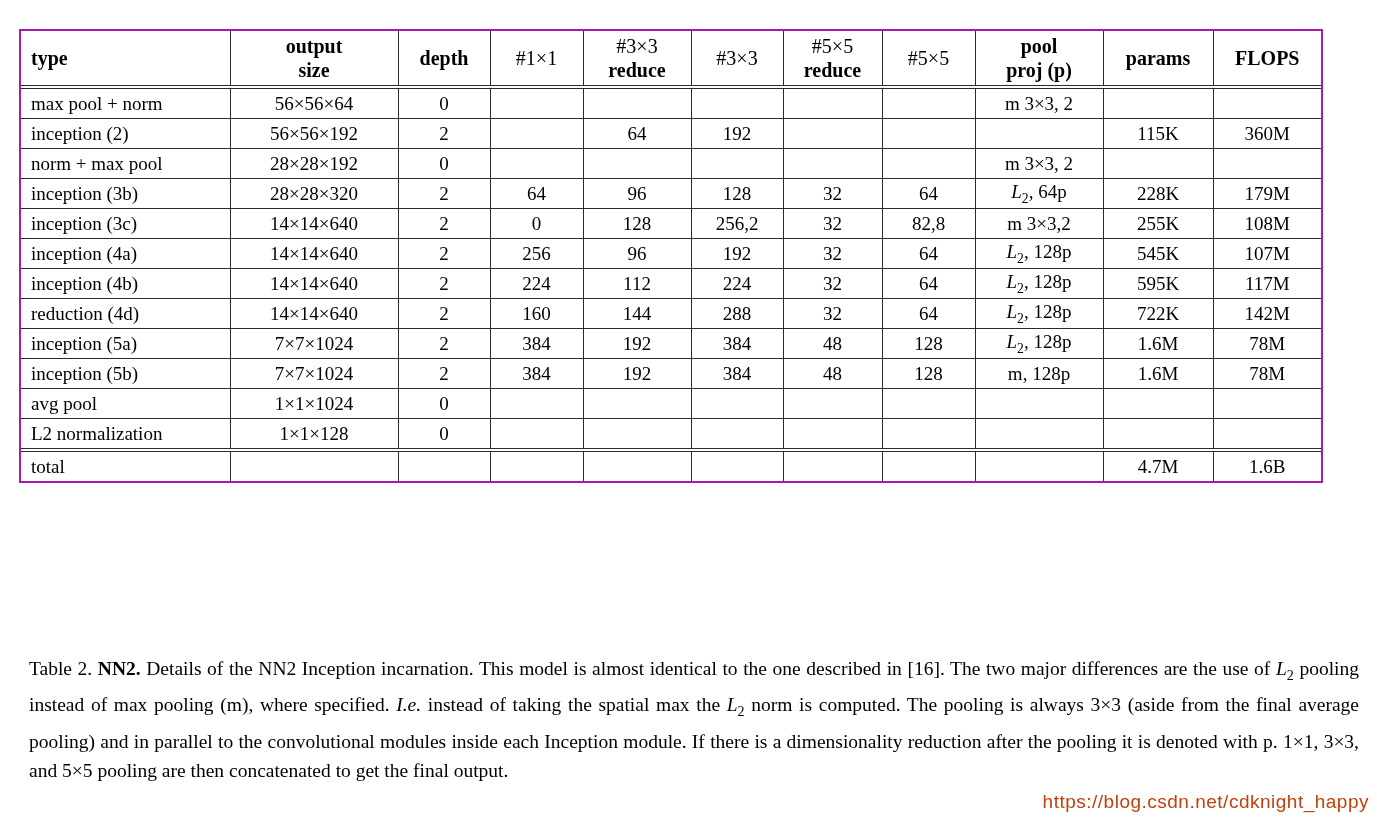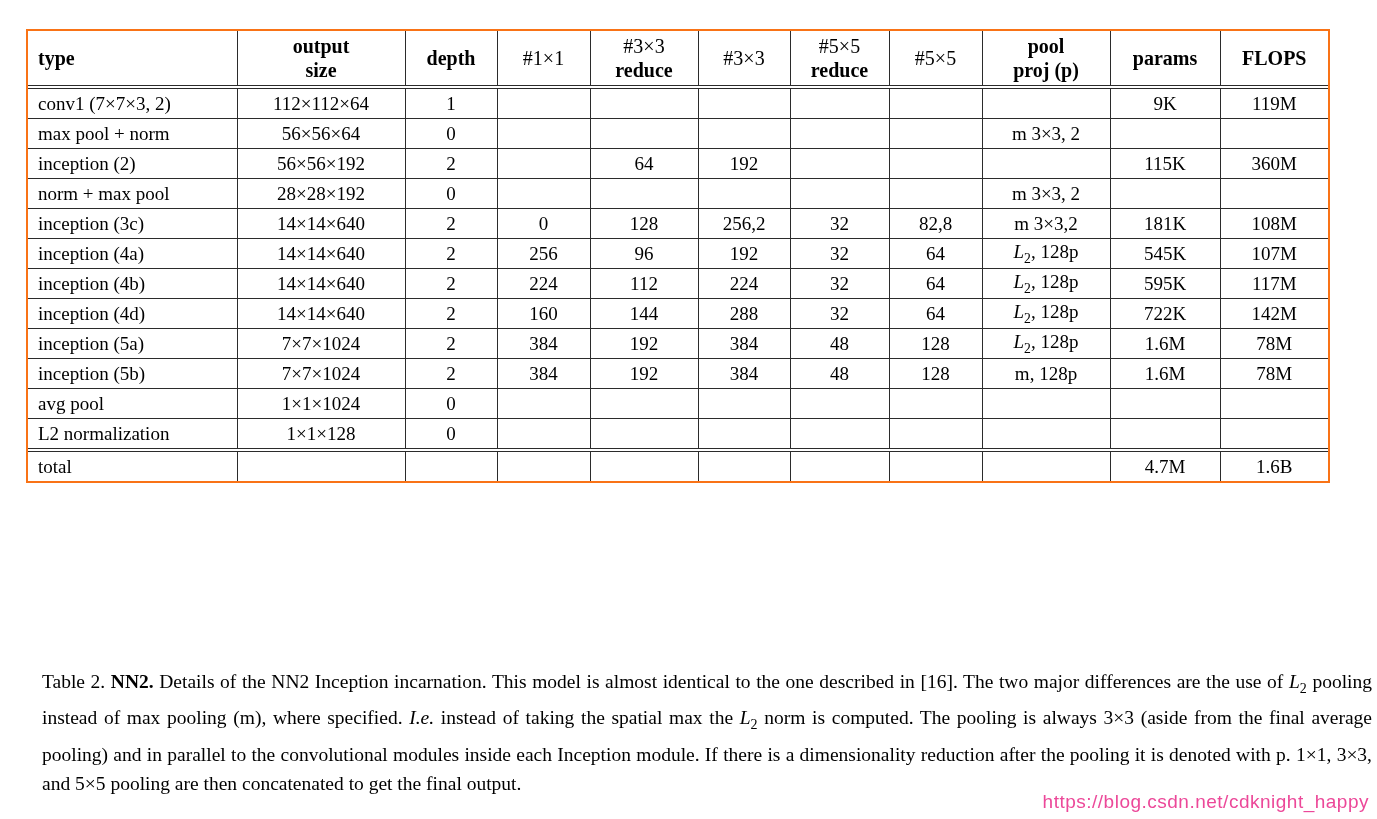--- a/index.html
+++ b/index.html
@@ -5,25 +5,25 @@
   html,body{margin:0;padding:0;background:#fff;}
   .page{
     position:relative;
     width:1377px;height:819px;
     background:#ffffff;
     font-family:"Liberation Serif", serif;
     color:#000;
     overflow:hidden;
   }
   table.nn2{
-    position:absolute;left:26px;top:29px;
+    position:absolute;left:19px;top:29px;
     width:1302px;
     border-collapse:collapse;
     table-layout:fixed;
-    border:2px solid #f97316;
+    border:2px solid #a21caf;
     font-size:19px;
   }
   table.nn2 th, table.nn2 td{
     border:1px solid #2b2b2b;
     padding:0;
     text-align:center;
     vertical-align:middle;
     overflow:hidden;
     white-space:nowrap;
   }
@@ -40,28 +40,28 @@
     height:2px;border:none;padding:0;
   }
   table.nn2 sub{font-size:0.72em;}
   .mitalic{font-style:italic;}
   .caption{
     position:absolute;left:25px;top:650px;
     width:1330px;
     font-size:19.5px;
     line-height:29.5px;
     text-align:justify;
-    margin:17px;
+    margin:4px;
   }
   .caption sub{font-size:0.72em;}
   .watermark{
     position:absolute;right:8px;bottom:6px;
     font-family:"Liberation Sans", sans-serif;
     font-size:19px;
-    color:#ec4899;
+    color:#c2410c;
     letter-spacing:0.5px;
   }
   
   col.c0{width:210px}col.c1{width:168px}col.c2{width:92px}
   col.c3{width:93px}col.c4{width:108px}col.c5{width:92px}
   col.c6{width:99px}col.c7{width:93px}col.c8{width:128px}
   col.c9{width:110px}col.c10{width:109px}
 </style>
 </head>
 <body>
@@ -120,33 +120,20 @@
           <th>
             <div class="hl-bold">FLOPS</div>
           </th>
         </tr>
     </thead>
     <tbody>
         <tr class="spacer-row">
           <td colspan="11"></td>
         </tr>
         <tr>
-          <td class="col-left">conv1 (7×7×3, 2)</td>
-          <td>112×112×64</td>
-          <td>1</td>
-          <td></td>
-          <td></td>
-          <td></td>
-          <td></td>
-          <td></td>
-          <td></td>
-          <td>9K</td>
-          <td>119M</td>
-        </tr>
-        <tr>
           <td class="col-left">max pool + norm</td>
           <td>56×56×64</td>
           <td>0</td>
           <td></td>
           <td></td>
           <td></td>
           <td></td>
           <td></td>
           <td>m 3×3, 2</td>
           <td></td>
@@ -172,30 +159,43 @@
           <td></td>
           <td></td>
           <td></td>
           <td></td>
           <td></td>
           <td>m 3×3, 2</td>
           <td></td>
           <td></td>
         </tr>
         <tr>
+          <td class="col-left">inception (3b)</td>
+          <td>28×28×320</td>
+          <td>2</td>
+          <td>64</td>
+          <td>96</td>
+          <td>128</td>
+          <td>32</td>
+          <td>64</td>
+          <td><span class="mitalic">L</span><sub>2</sub>, 64p</td>
+          <td>228K</td>
+          <td>179M</td>
+        </tr>
+        <tr>
           <td class="col-left">inception (3c)</td>
           <td>14×14×640</td>
           <td>2</td>
           <td>0</td>
           <td>128</td>
           <td>256,2</td>
           <td>32</td>
           <td>82,8</td>
           <td>m 3×3,2</td>
-          <td>181K</td>
+          <td>255K</td>
           <td>108M</td>
         </tr>
         <tr>
           <td class="col-left">inception (4a)</td>
           <td>14×14×640</td>
           <td>2</td>
           <td>256</td>
           <td>96</td>
           <td>192</td>
           <td>32</td>
@@ -211,21 +211,21 @@
           <td>224</td>
           <td>112</td>
           <td>224</td>
           <td>32</td>
           <td>64</td>
           <td><span class="mitalic">L</span><sub>2</sub>, 128p</td>
           <td>595K</td>
           <td>117M</td>
         </tr>
         <tr>
-          <td class="col-left">inception (4d)</td>
+          <td class="col-left">reduction (4d)</td>
           <td>14×14×640</td>
           <td>2</td>
           <td>160</td>
           <td>144</td>
           <td>288</td>
           <td>32</td>
           <td>64</td>
           <td><span class="mitalic">L</span><sub>2</sub>, 128p</td>
           <td>722K</td>
           <td>142M</td>

